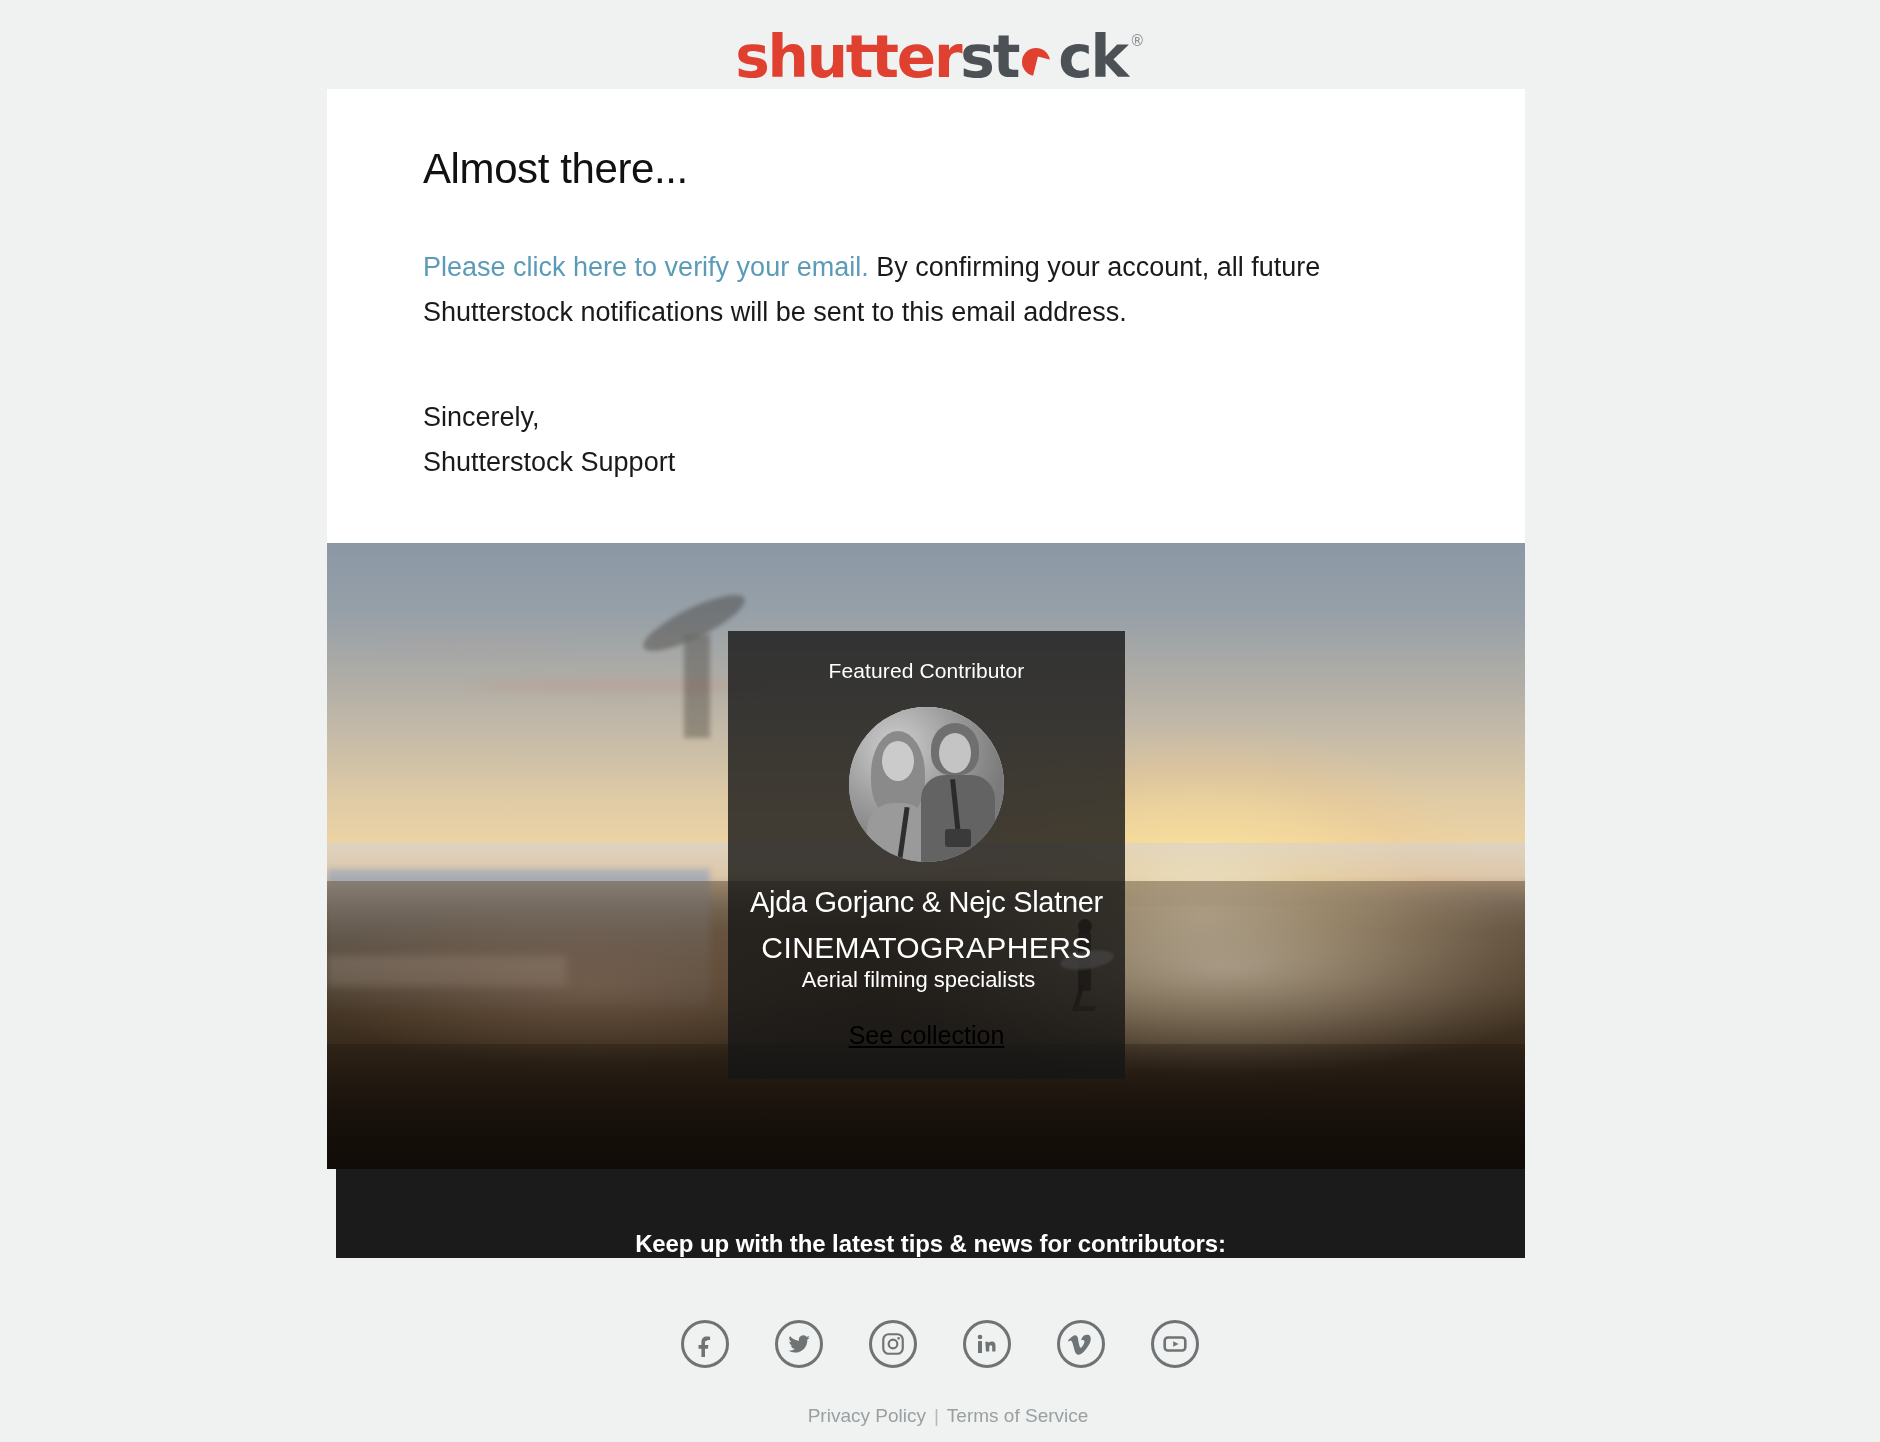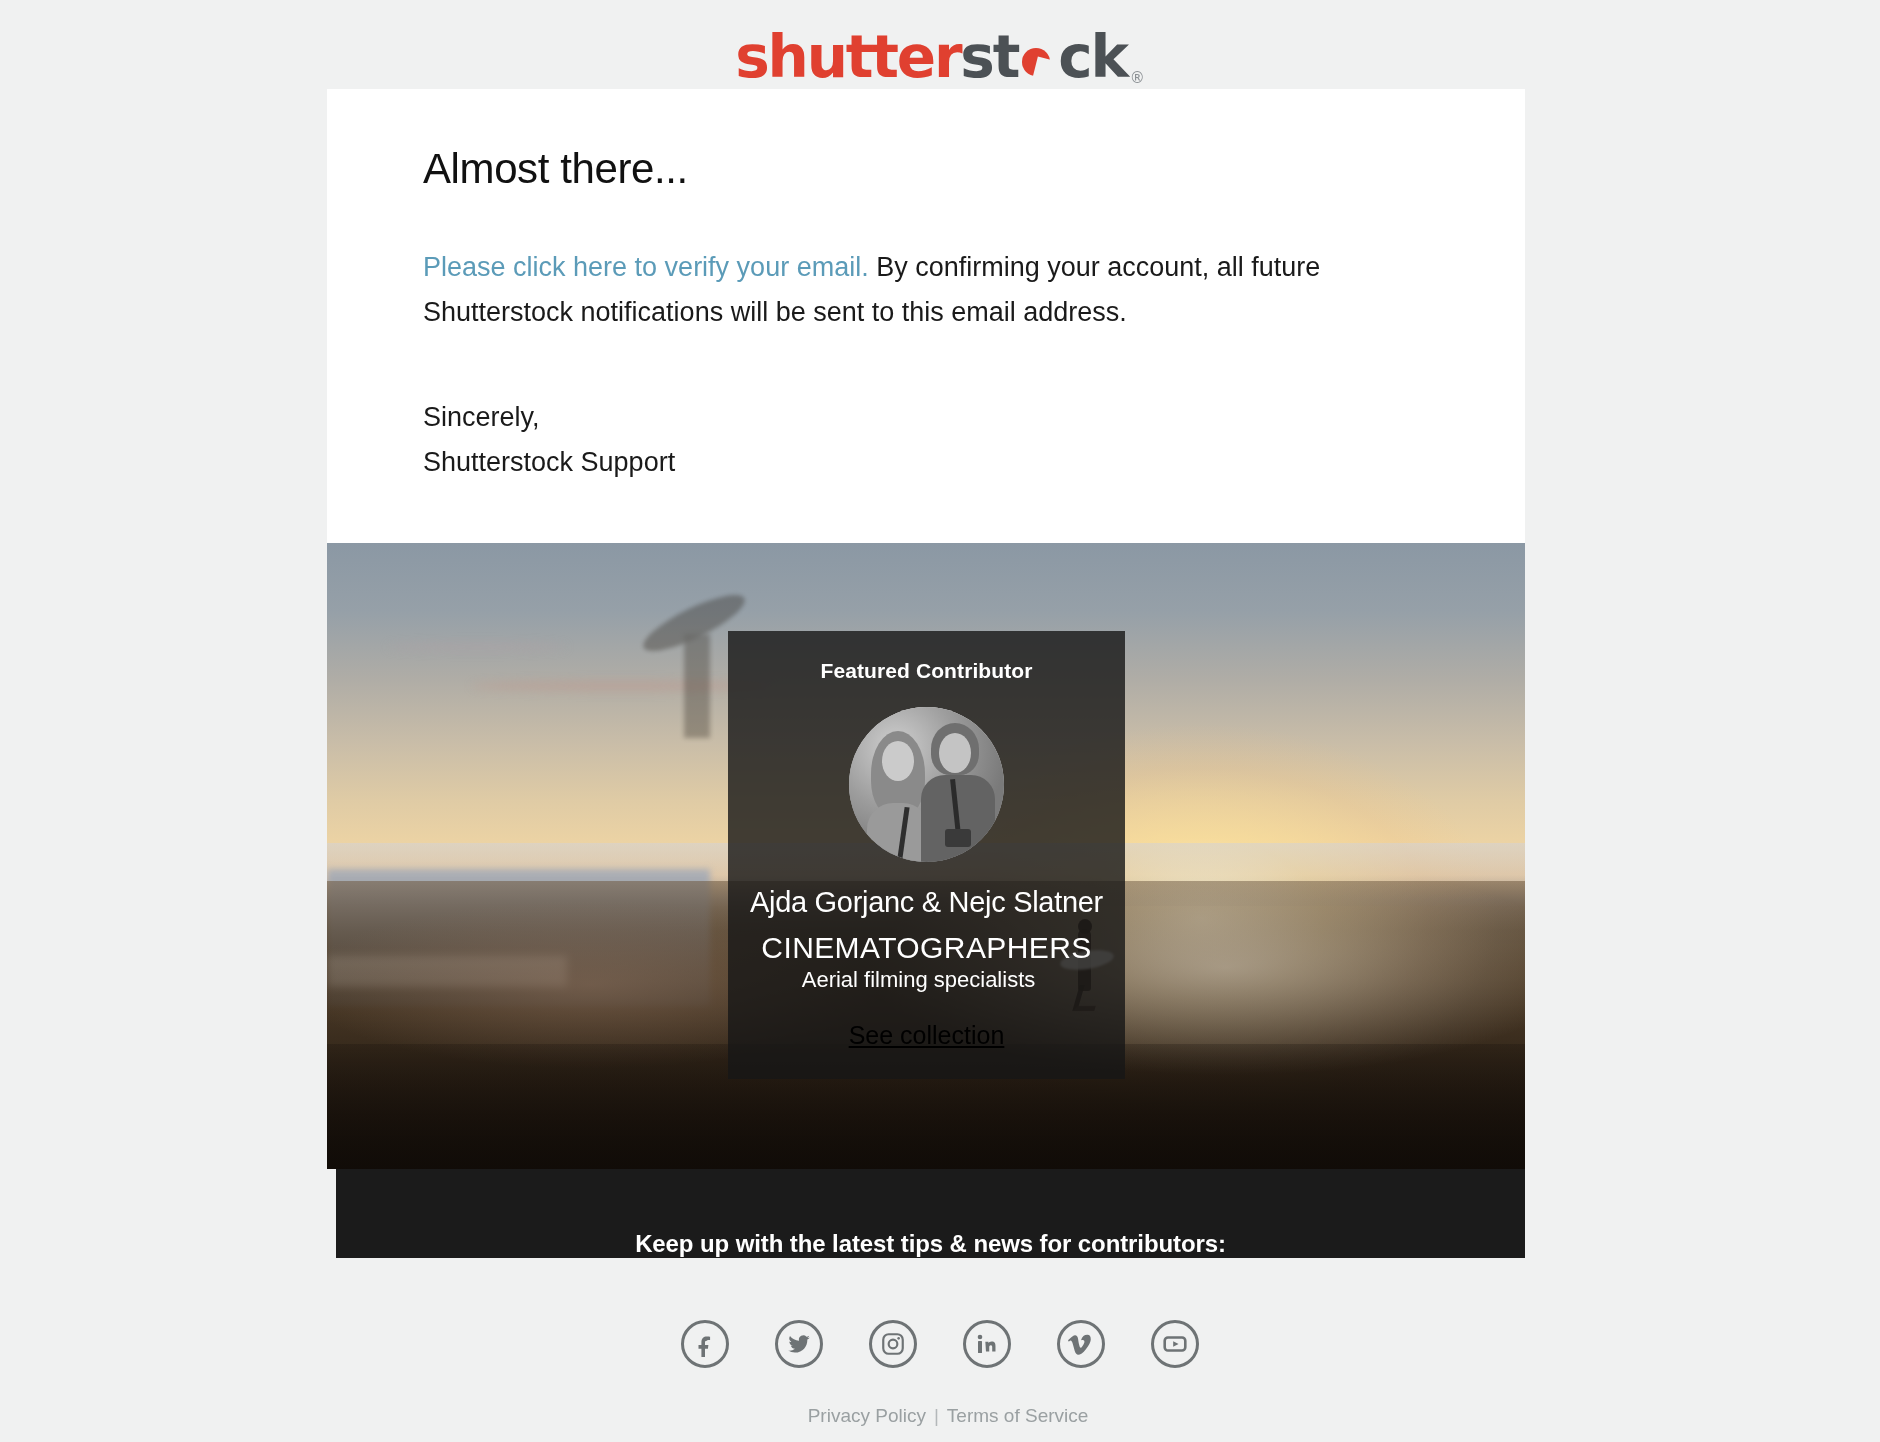--- a/index.html
+++ b/index.html
@@ -21,21 +21,21 @@
   .logo-header {
     width: 100%;
     height: 107px;
     display: flex;
     align-items: center;
     justify-content: center;
     padding-top: 6px;
   }
   .logo-wrap {
     display: flex;
-    align-items: flex-end;
+    align-items: flex-start;
     line-height: 1;
     user-select: none;
   }
   .logo-text {
     font-family: "DejaVu Sans", sans-serif;
     font-size: 58px;
     font-weight: 700;
     letter-spacing: -2.2px;
     line-height: 1;
   }
@@ -297,21 +297,21 @@
     top: 88px;
     width: 397px;
     height: 448px;
     background: rgba(22,22,22,0.80);
     text-align: center;
     color: #ffffff;
     padding-top: 28px;
   }
   .featured-label {
     font-size: 21px;
-    font-weight: 700;
+    font-weight: 400;
     color: #ffffff;
     margin: 0;
     letter-spacing: 0.1px;
   }
   .avatar {
     width: 155px;
     height: 155px;
     border-radius: 50%;
     margin: 24px auto 0 auto;
     overflow: hidden;

